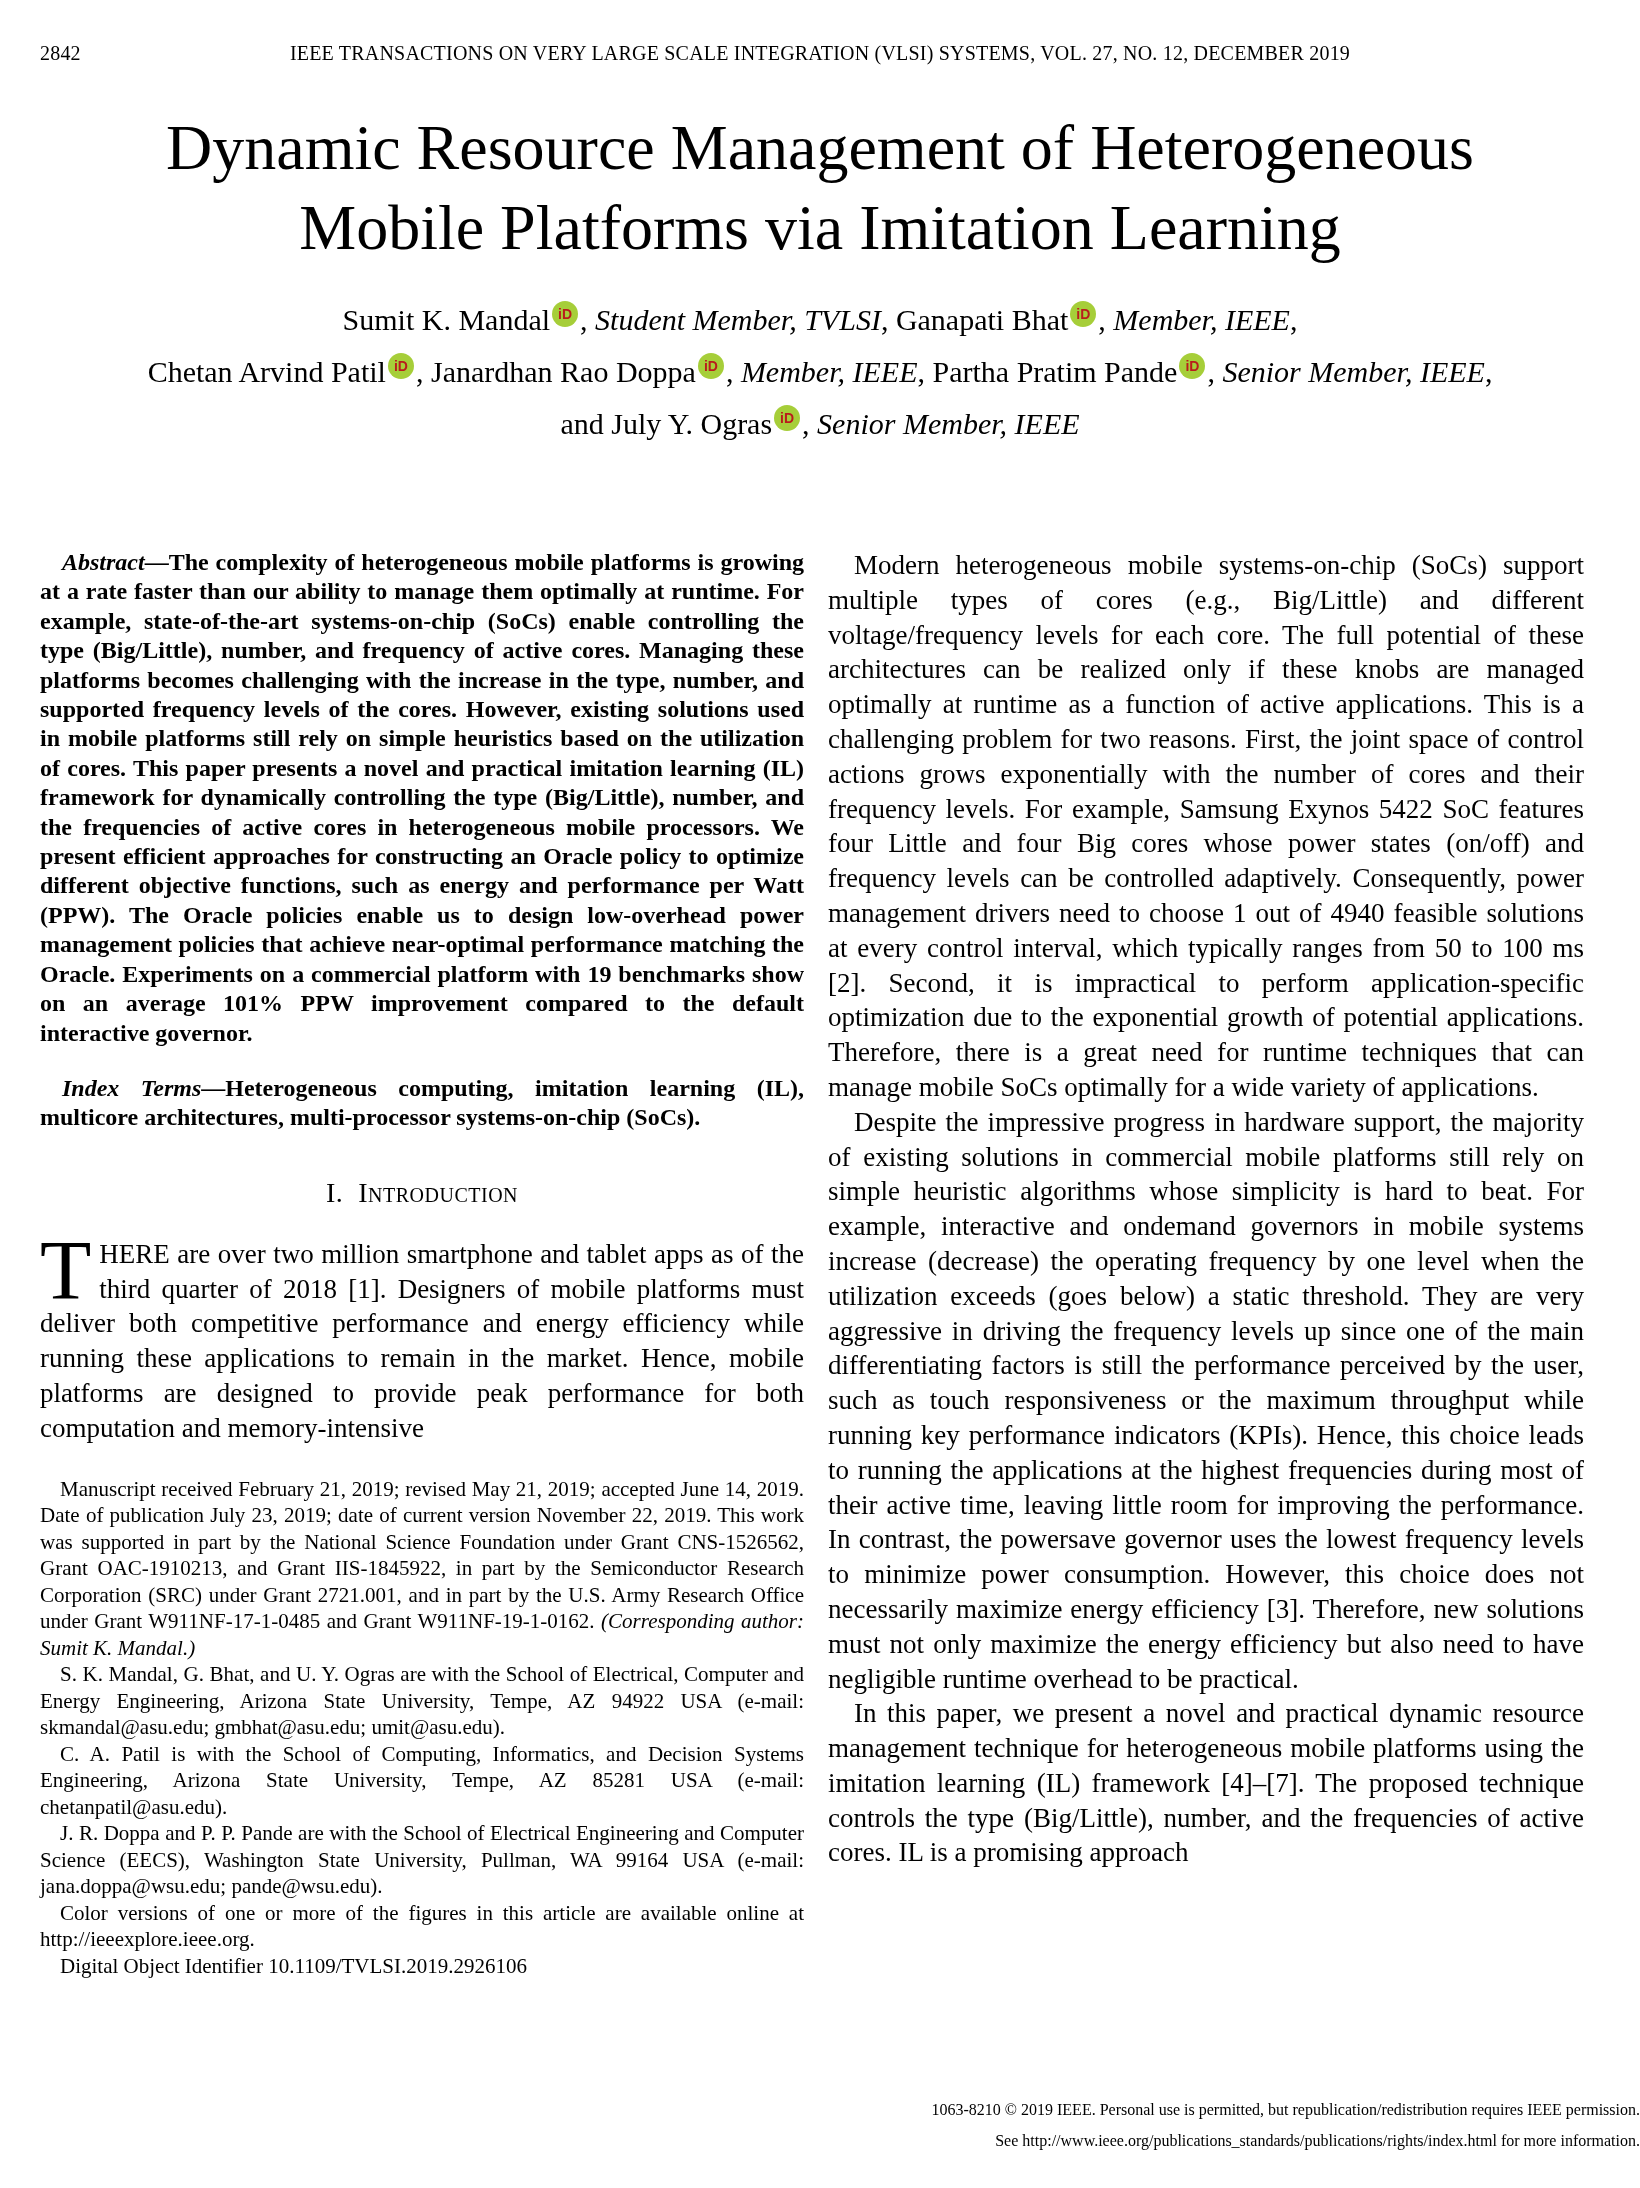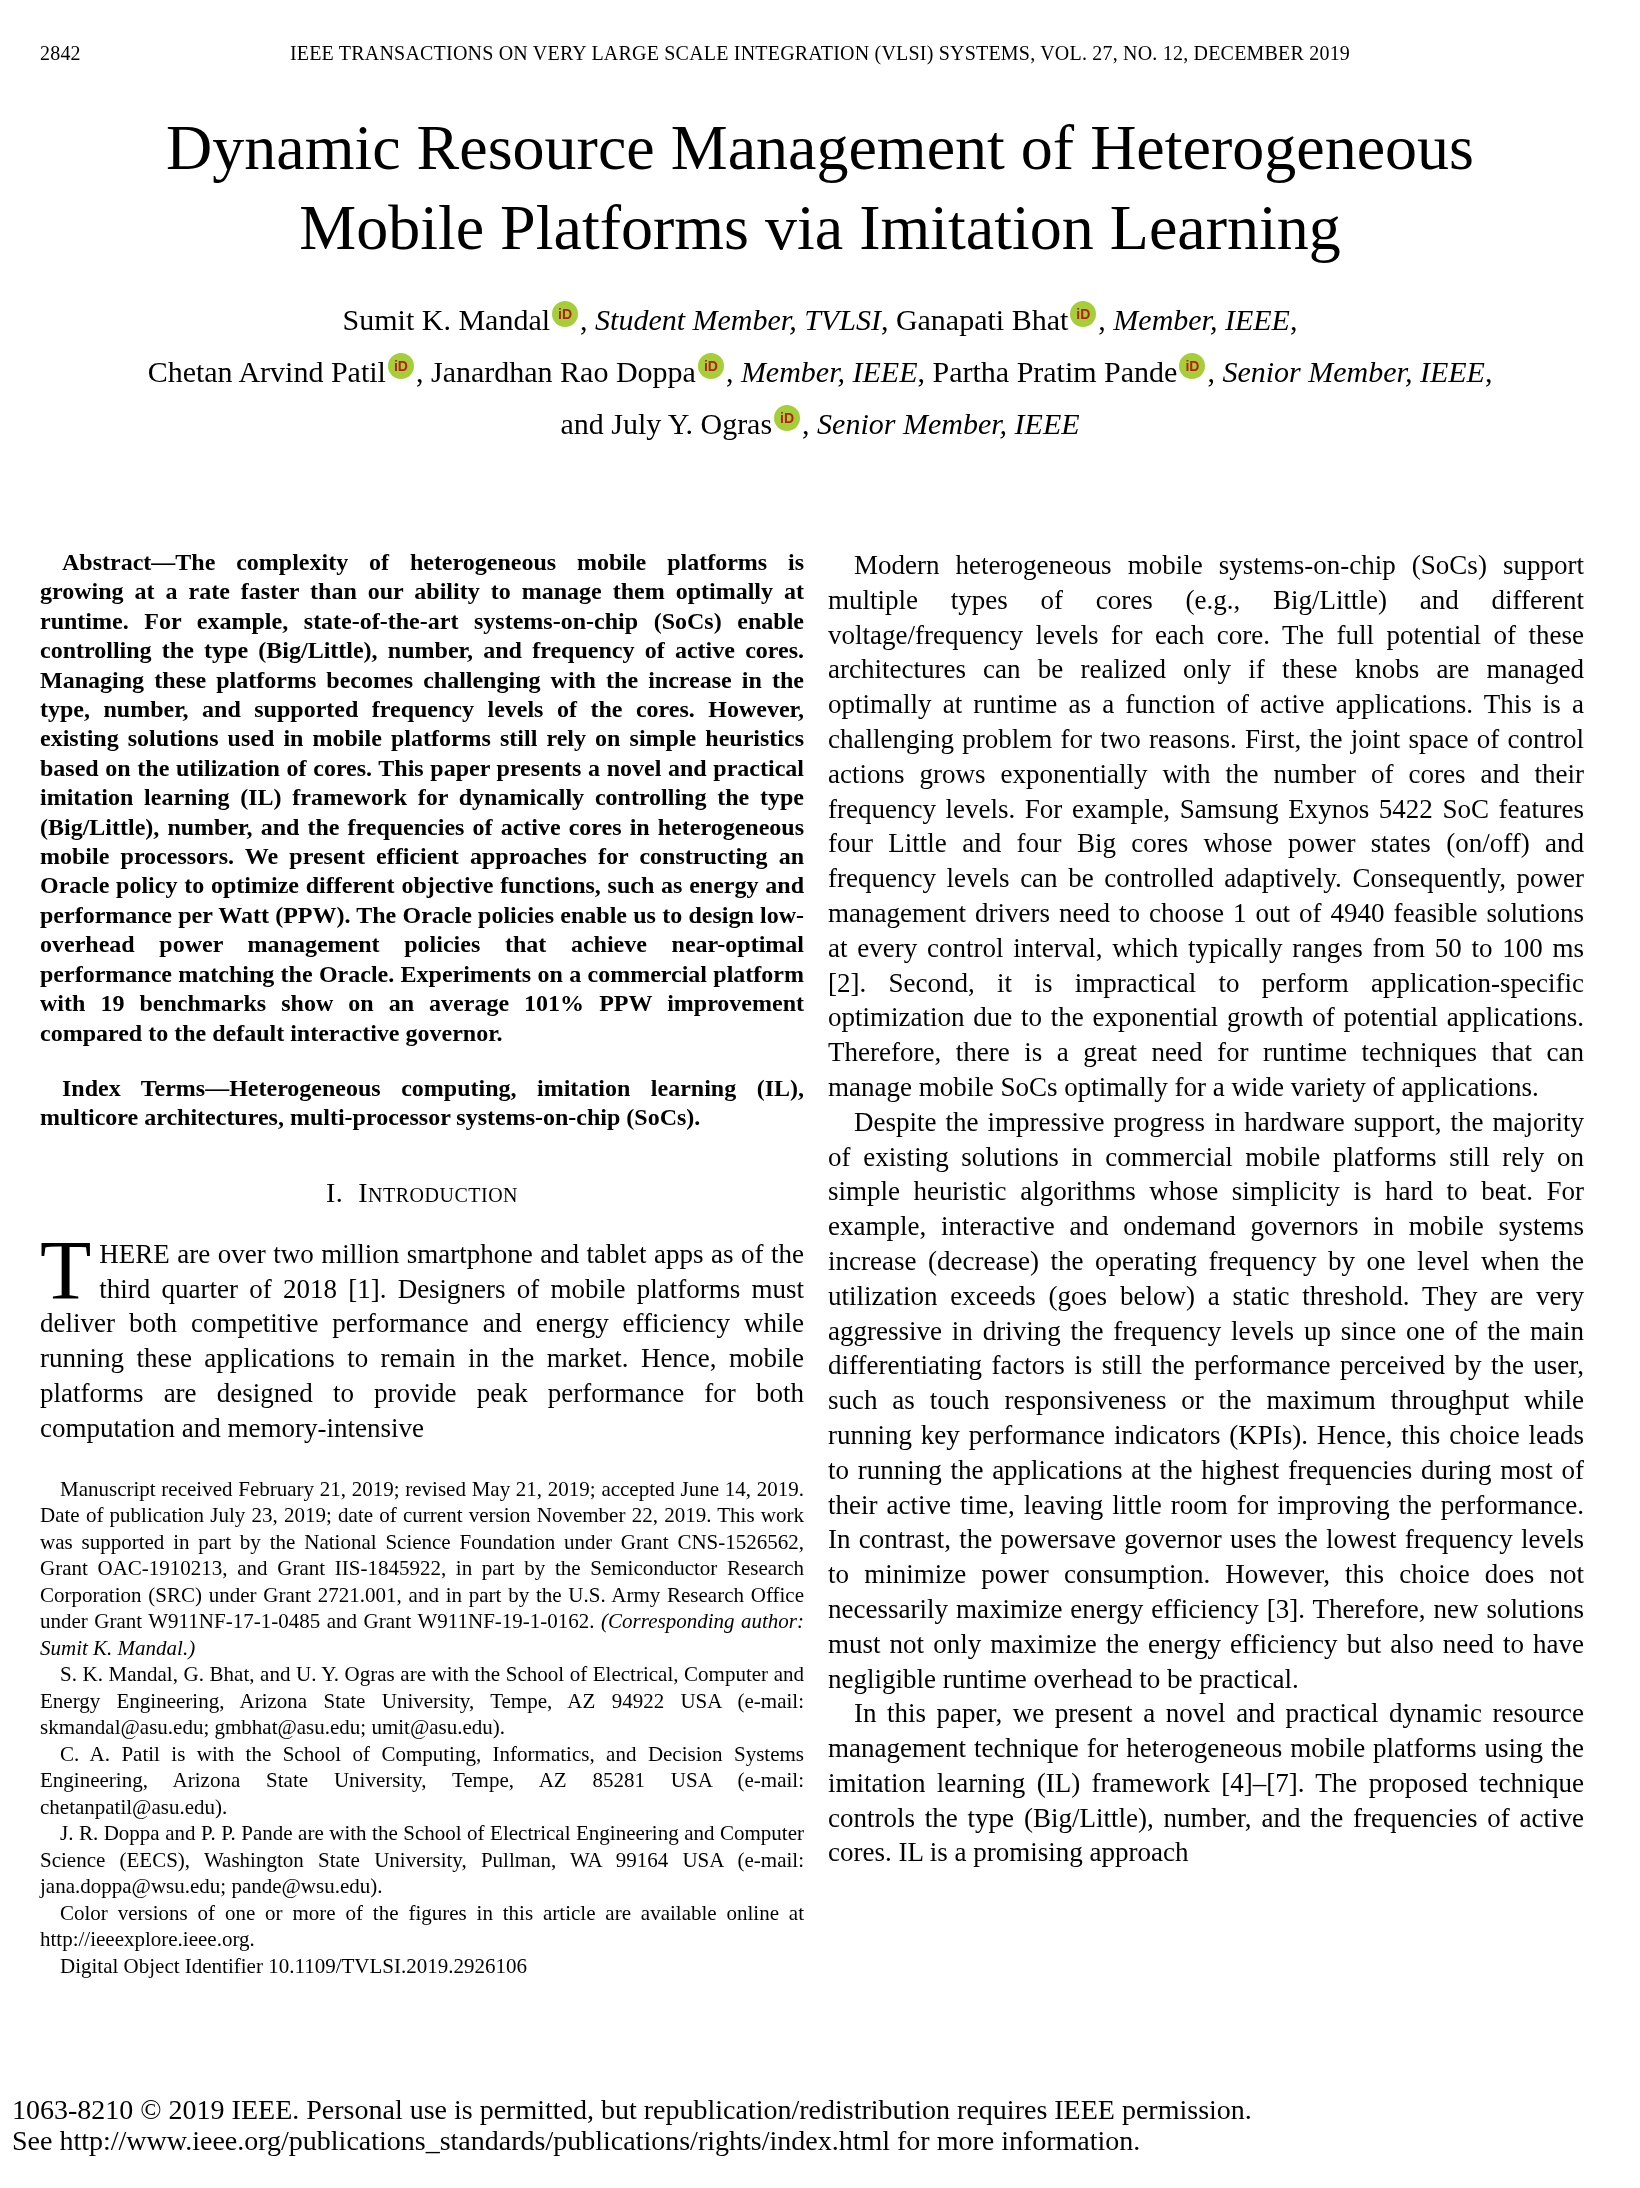--- a/index.html
+++ b/index.html
@@ -40,21 +40,21 @@
     vertical-align:super; margin:0 2px 0 2px; letter-spacing:0;
   }
   
   .col-left{ position:absolute; left:40px; top:548px; width:764px; }
   .col-right{ position:absolute; left:828px; top:548px; width:756px; }
   p{margin:0;}
   .abstract-para, .index-terms-para{
     font-size:24px; line-height:29.4px; font-weight:bold;
     text-align:justify; text-indent:22px;
   }
-  .abstract-label, .index-terms-label{ font-weight:bold; }
+  .abstract-label, .index-terms-label{ font-style:italic; font-weight:bold; }
   .index-terms-para{ margin-top:26px; }
   .section-heading{
     margin-top:44px; margin-bottom:28px;
     text-align:center; font-size:28px; font-weight:normal;
     font-variant:small-caps; letter-spacing:0.5px;
   }
   .body-para{
     font-size:27px; line-height:34.8px; text-align:justify;
   }
   .indent{ text-indent:26px; }
@@ -62,21 +62,21 @@
     float:left; font-size:84px; line-height:64px;
     padding-right:8px; padding-top:2px;
   }
   .footnote-block{
     margin-top:30px; font-size:21px; line-height:26.5px;
   }
   .footnote-block p{ text-align:justify; text-indent:20px; }
   
   .bottom-strip{
     position:absolute; top:2094px; left:12px; right:0;
-    text-align:left; font-size:28px; line-height:31px;
+    text-align:right; font-size:16px; line-height:31px;
   }
 </style>
 </head>
 <body>
 
 <div class="page">
 
   <div class="running-header">
     <span class="page-number">2842</span>
     <span>IEEE TRANSACTIONS ON VERY LARGE SCALE INTEGRATION (VLSI) SYSTEMS, VOL. 27, NO. 12, DECEMBER 2019</span>

